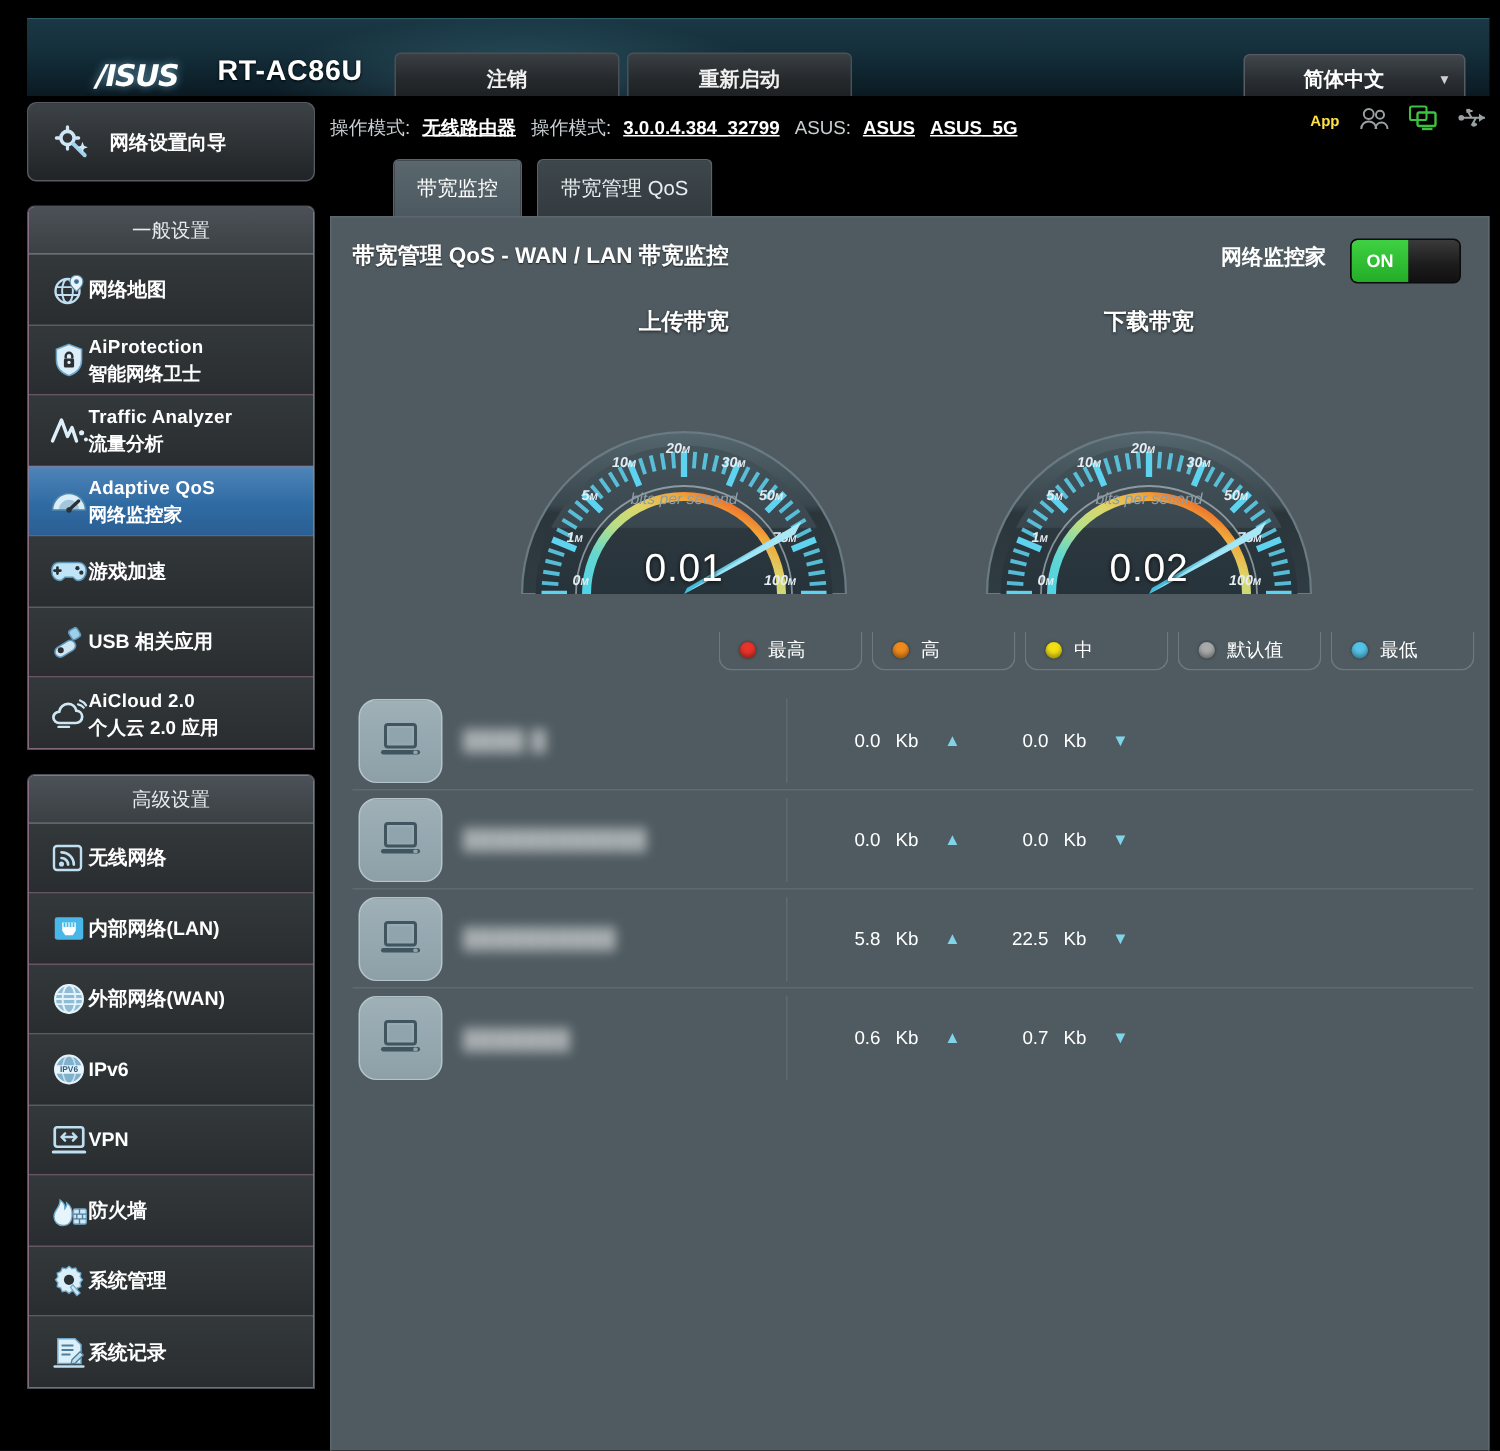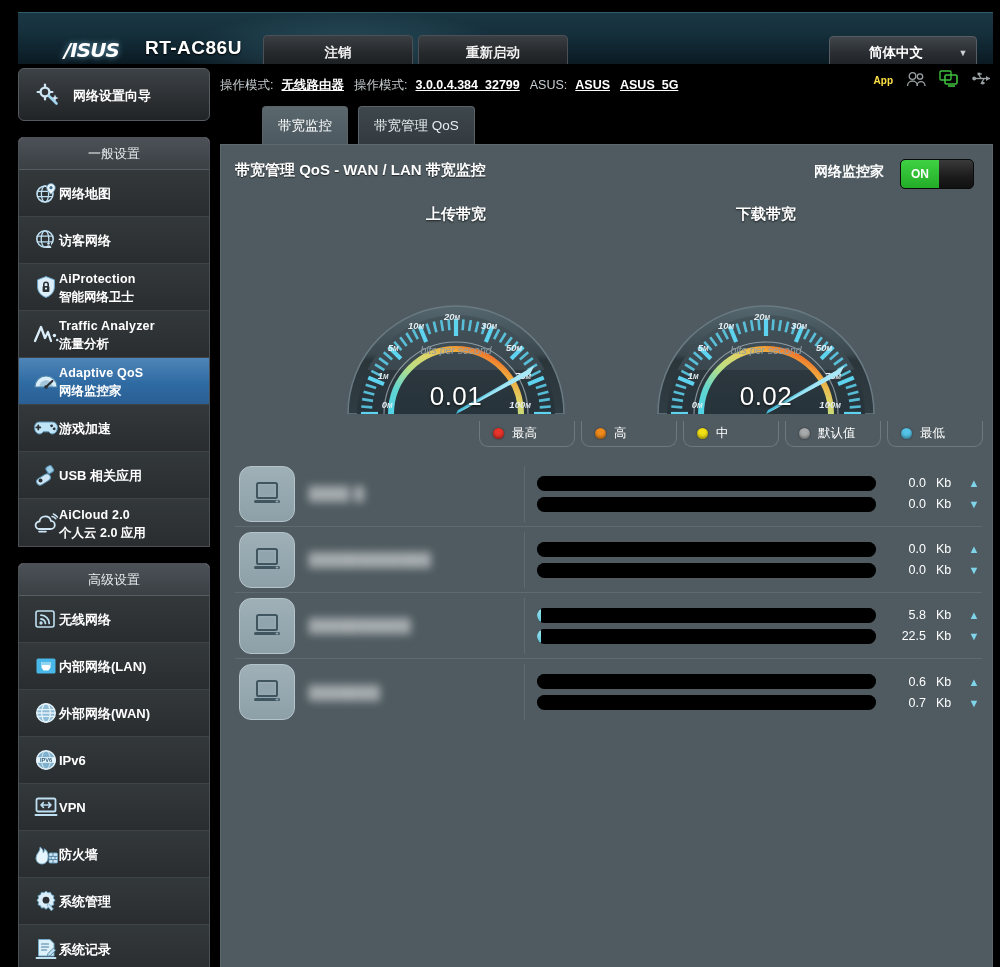--- a/index.html
+++ b/index.html
@@ -116,21 +116,21 @@
     border-radius:0 4px 4px 0;
   }
 
   
   .gauges{ position:absolute; left:0; top:60px; width:100%; height:360px; }
   .gwrap{ position:absolute; width:250px; top:0; }
   #gauge-upload{ left:110px; }
   #gauge-download{ left:420px; }
   .gtitle{
     text-align:center; font-size:15px; font-weight:bold; color:#ffffff;
-    text-shadow:0 1px 2px rgba(0,0,0,.7); margin-bottom:24px;
+    text-shadow:0 1px 2px rgba(0,0,0,.7); margin-bottom:6px;
   }
   .gauge{
     position:relative; width:226px; height:166px; margin:0 auto;
     overflow:hidden;
   }
   .gauge svg{ position:absolute; left:0; top:0; }
   .gval{
     position:absolute; left:0; right:0; bottom:2px;
     text-align:center; color:#ffffff; font-size:26px;
     text-shadow:0 1px 3px rgba(0,0,0,.8);
@@ -171,21 +171,21 @@
     display:flex; align-items:center;
     border-right:1px solid #5e6a70;
   }
   .blurtxt{
     color:rgba(255,255,255,.55);
     font-size:13px;
     filter:blur(4px);
     user-select:none;
     letter-spacing:1px;
   }
-  .bars{ flex:1; display:flex; flex-direction:column; gap:6px; padding-left:12px;}
+  .bars{ flex:1; display:flex; flex-direction:row; gap:6px; padding-left:12px;}
   .barline{ display:flex; align-items:center; gap:10px; }
   .bar{
     flex:1; height:15px; background:#000; border-radius:8px;
     box-shadow:inset 0 1px 2px rgba(0,0,0,.9);
     overflow:hidden; position:relative;
   }
   .bar .fill{ height:100%; background:linear-gradient(180deg,#9ee4ef,#5ec8dd); border-radius:8px;}
   .bval{ width:40px; text-align:right; font-size:12.5px; color:#ffffff; }
   .bunit{ width:20px; font-size:12.5px; color:#ffffff; }
   .arrow{ width:16px; font-size:11px; color:#7fd4ea; text-align:center; }
@@ -696,35 +696,20 @@
             <path d="M3.4 10.4h15.2M3.4 15.6h15.2" stroke="#bfe0f2" stroke-width="1.3"></path>
             <path d="M17 2.5c2.4 0 4.3 1.9 4.3 4.2 0 3.1-4.3 6.6-4.3 6.6S12.7 9.8 12.7 6.7C12.7 4.4 14.6 2.5 17 2.5z" fill="#e8f4fb" stroke="#5d8aa8" stroke-width="0.8"></path>
             <circle cx="17" cy="6.7" r="1.6" fill="#3d6f94"></circle>
           </svg>
         </span>
         <span class="nav-lab">
           <span class="single">网络地图</span>
         </span>
       </div>
 
-      <div class="nav-item">
-        <span class="ico">
-          <svg width="24" height="24" viewBox="0 0 24 24">
-            <circle cx="11" cy="11" r="8.2" fill="none" stroke="#bfe0f2" stroke-width="1.6"></circle>
-            <ellipse cx="11" cy="11" rx="3.8" ry="8.2" fill="none" stroke="#bfe0f2" stroke-width="1.3"></ellipse>
-            <path d="M2.9 8.2h16.2M2.9 13.8h16.2" stroke="#bfe0f2" stroke-width="1.3"></path>
-            <circle cx="14.5" cy="16.5" r="2.6" fill="#2b3034"></circle>
-            <circle cx="14.5" cy="15.4" r="1.3" fill="#cfe6f5"></circle>
-            <path d="M11.7 20c0-1.6 1.3-2.7 2.8-2.7s2.8 1.1 2.8 2.7z" fill="#cfe6f5"></path>
-          </svg>
-        </span>
-        <span class="nav-lab">
-          <span class="single">访客网络</span>
-        </span>
-      </div>
 
       <div class="nav-item">
         <span class="ico">
           <svg width="24" height="24" viewBox="0 0 24 24">
             <path d="M12 1.6l8.4 3.2v7c0 5.3-3.6 9-8.4 10.6C7.2 20.8 3.6 17.1 3.6 11.8v-7z" fill="#dbeef9" stroke="#6ba6c9" stroke-width="1"></path>
             <rect x="8.6" y="11" width="6.8" height="6" rx="1" fill="#2b3034"></rect>
             <path d="M9.8 11V9.4a2.2 2.2 0 0 1 4.4 0V11" fill="none" stroke="#2b3034" stroke-width="1.6"></path>
             <circle cx="12" cy="13.6" r="1.1" fill="#dbeef9"></circle>
           </svg>
         </span>

